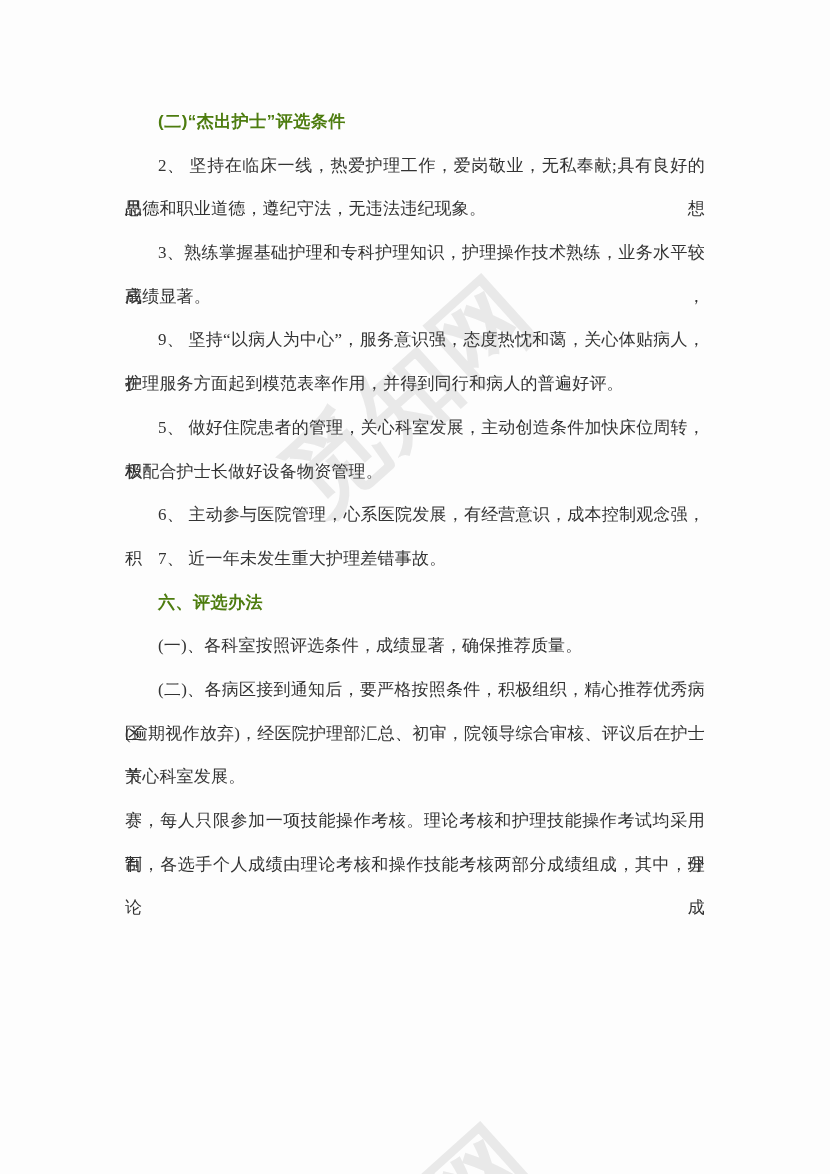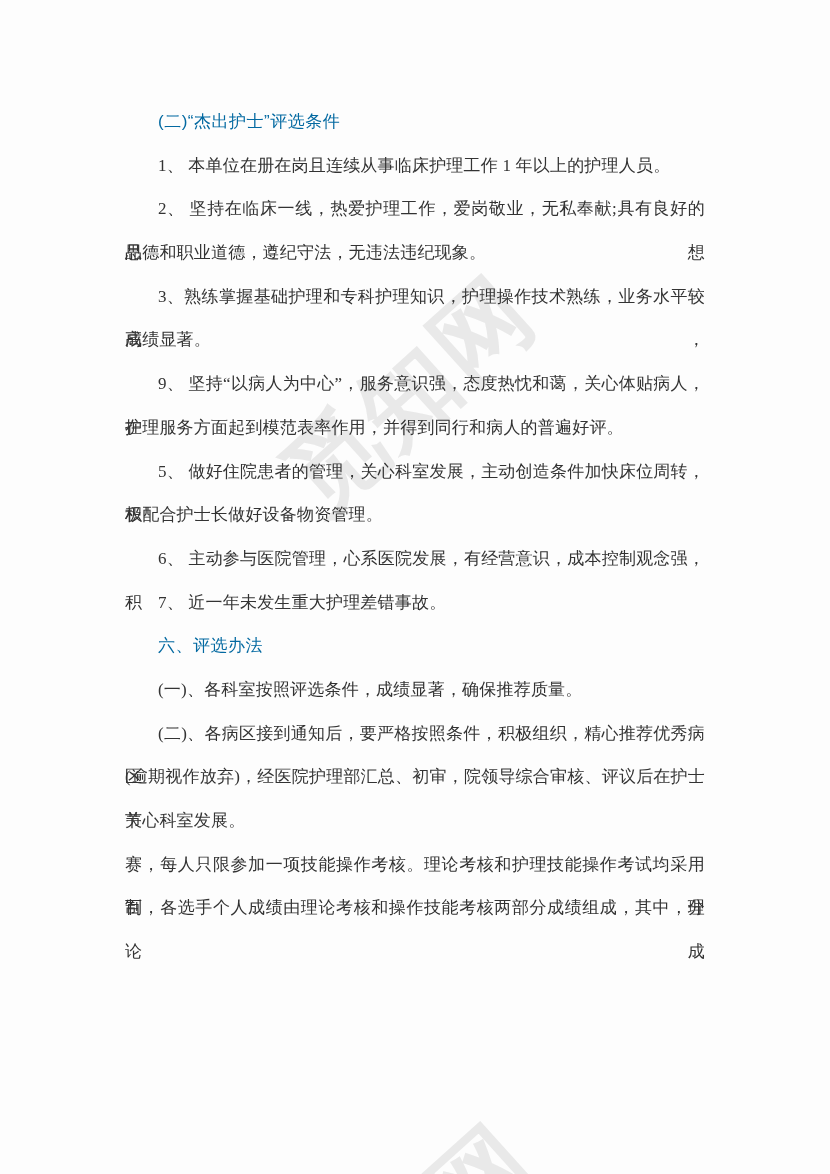--- a/index.html
+++ b/index.html
@@ -44,35 +44,34 @@
     font-size: 17px;
     color: #333333;
     letter-spacing: 0.2px;
   }
   .line.ind { text-indent: 33px; }
   .line.fill {
     text-align: justify;
     text-align-last: justify;
   }
   .line.h {
-    font-weight: 400;
-    color: #0369a1;
+    font-weight: 700;
+    color: #4d7c0f;
     font-family: "Liberation Sans", "DejaVu Sans", sans-serif;
     letter-spacing: 0.5px;
   }
 </style>
 </head>
 <body>
 
 <div class="page">
   <div class="watermark wm-1">觅知网</div>
   <div class="watermark wm-2">觅知网</div>
   <div class="content">
       <div class="line ind h">(二)“杰出护士”评选条件</div>
-      <div class="line ind">1、 本单位在册在岗且连续从事临床护理工作 1 年以上的护理人员。</div>
       <div class="line ind fill">2、 坚持在临床一线，热爱护理工作，爱岗敬业，无私奉献;具有良好的思想</div>
       <div class="line">品德和职业道德，遵纪守法，无违法违纪现象。</div>
       <div class="line ind fill">3、熟练掌握基础护理和专科护理知识，护理操作技术熟练，业务水平较高，</div>
       <div class="line">成绩显著。</div>
       <div class="line ind fill">9、 坚持“以病人为中心”，服务意识强，态度热忱和蔼，关心体贴病人，在</div>
       <div class="line">护理服务方面起到模范表率作用，并得到同行和病人的普遍好评。</div>
       <div class="line ind fill">5、 做好住院患者的管理，关心科室发展，主动创造条件加快床位周转，积</div>
       <div class="line">极配合护士长做好设备物资管理。</div>
       <div class="line ind fill">6、 主动参与医院管理，心系医院发展，有经营意识，成本控制观念强，积</div>
       <div class="line ind">7、 近一年未发生重大护理差错事故。</div>

